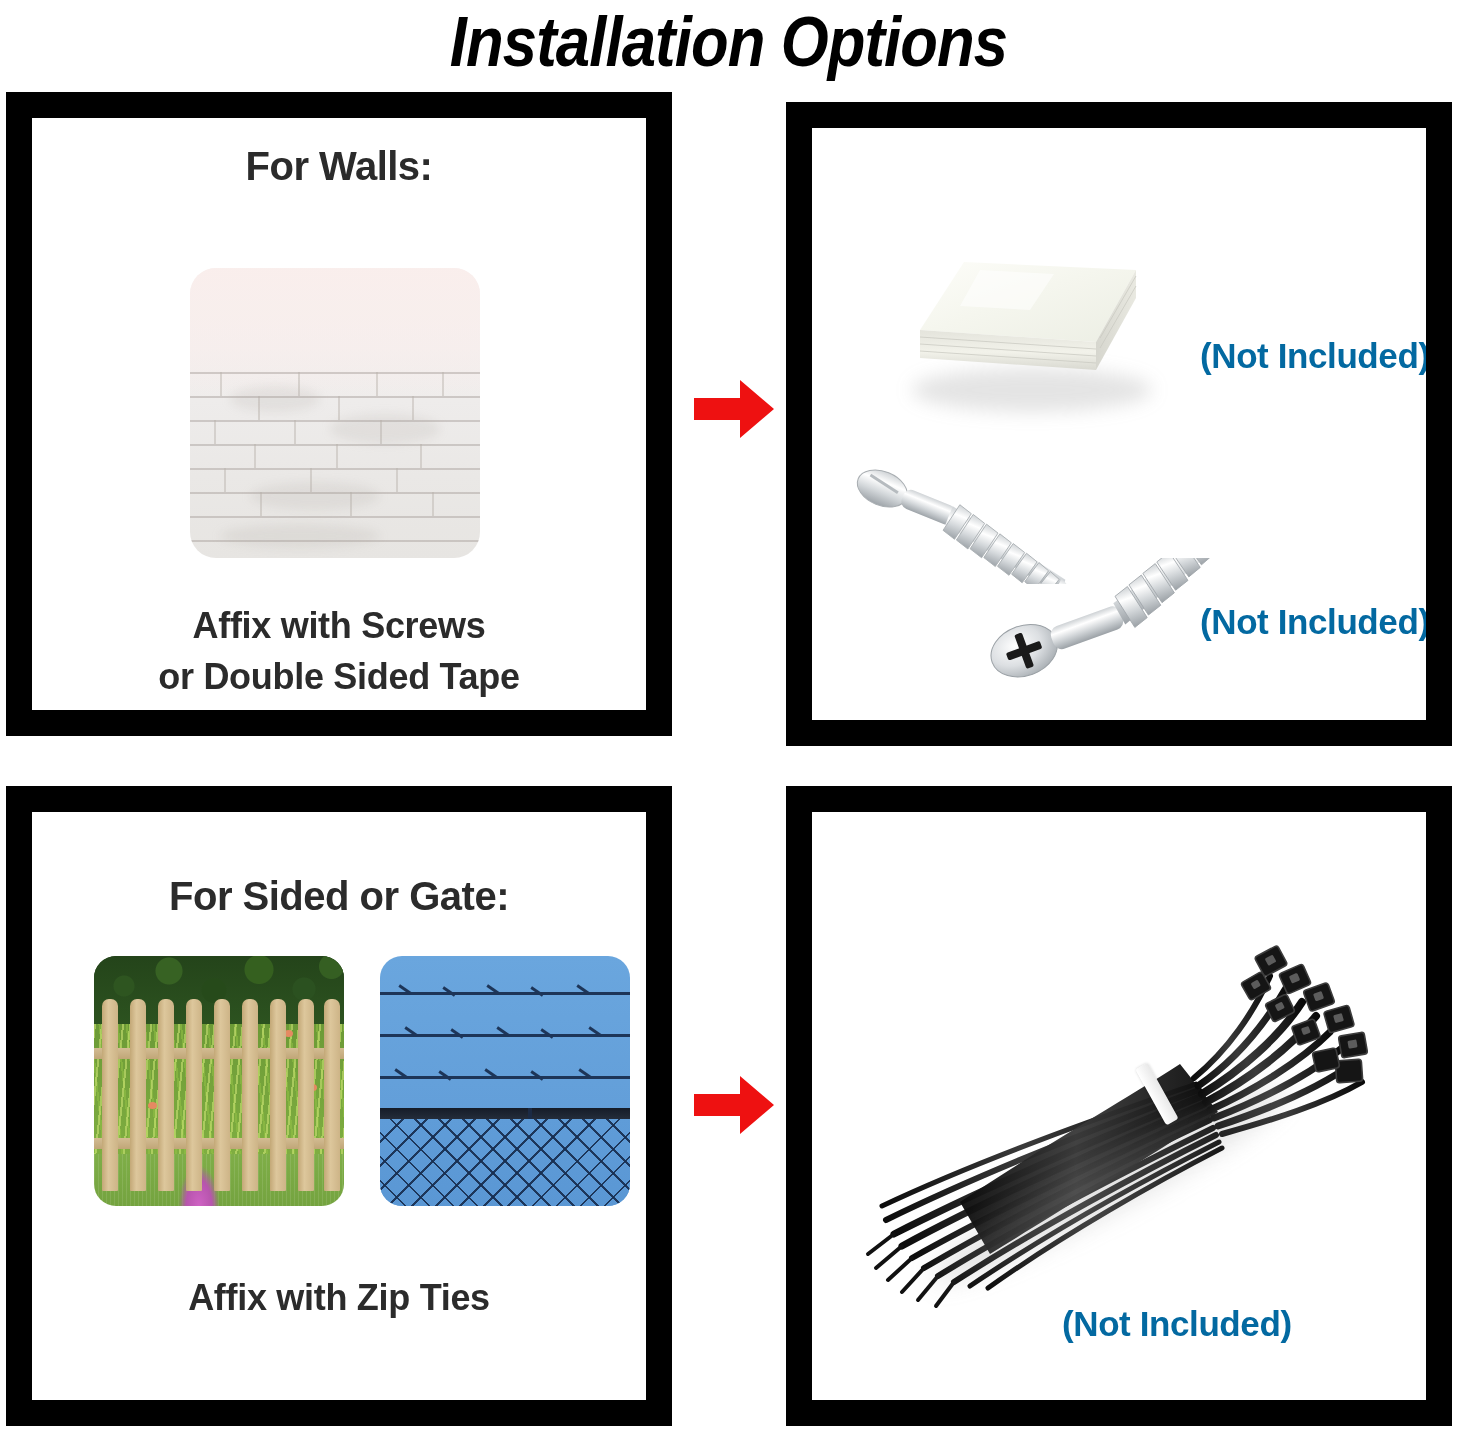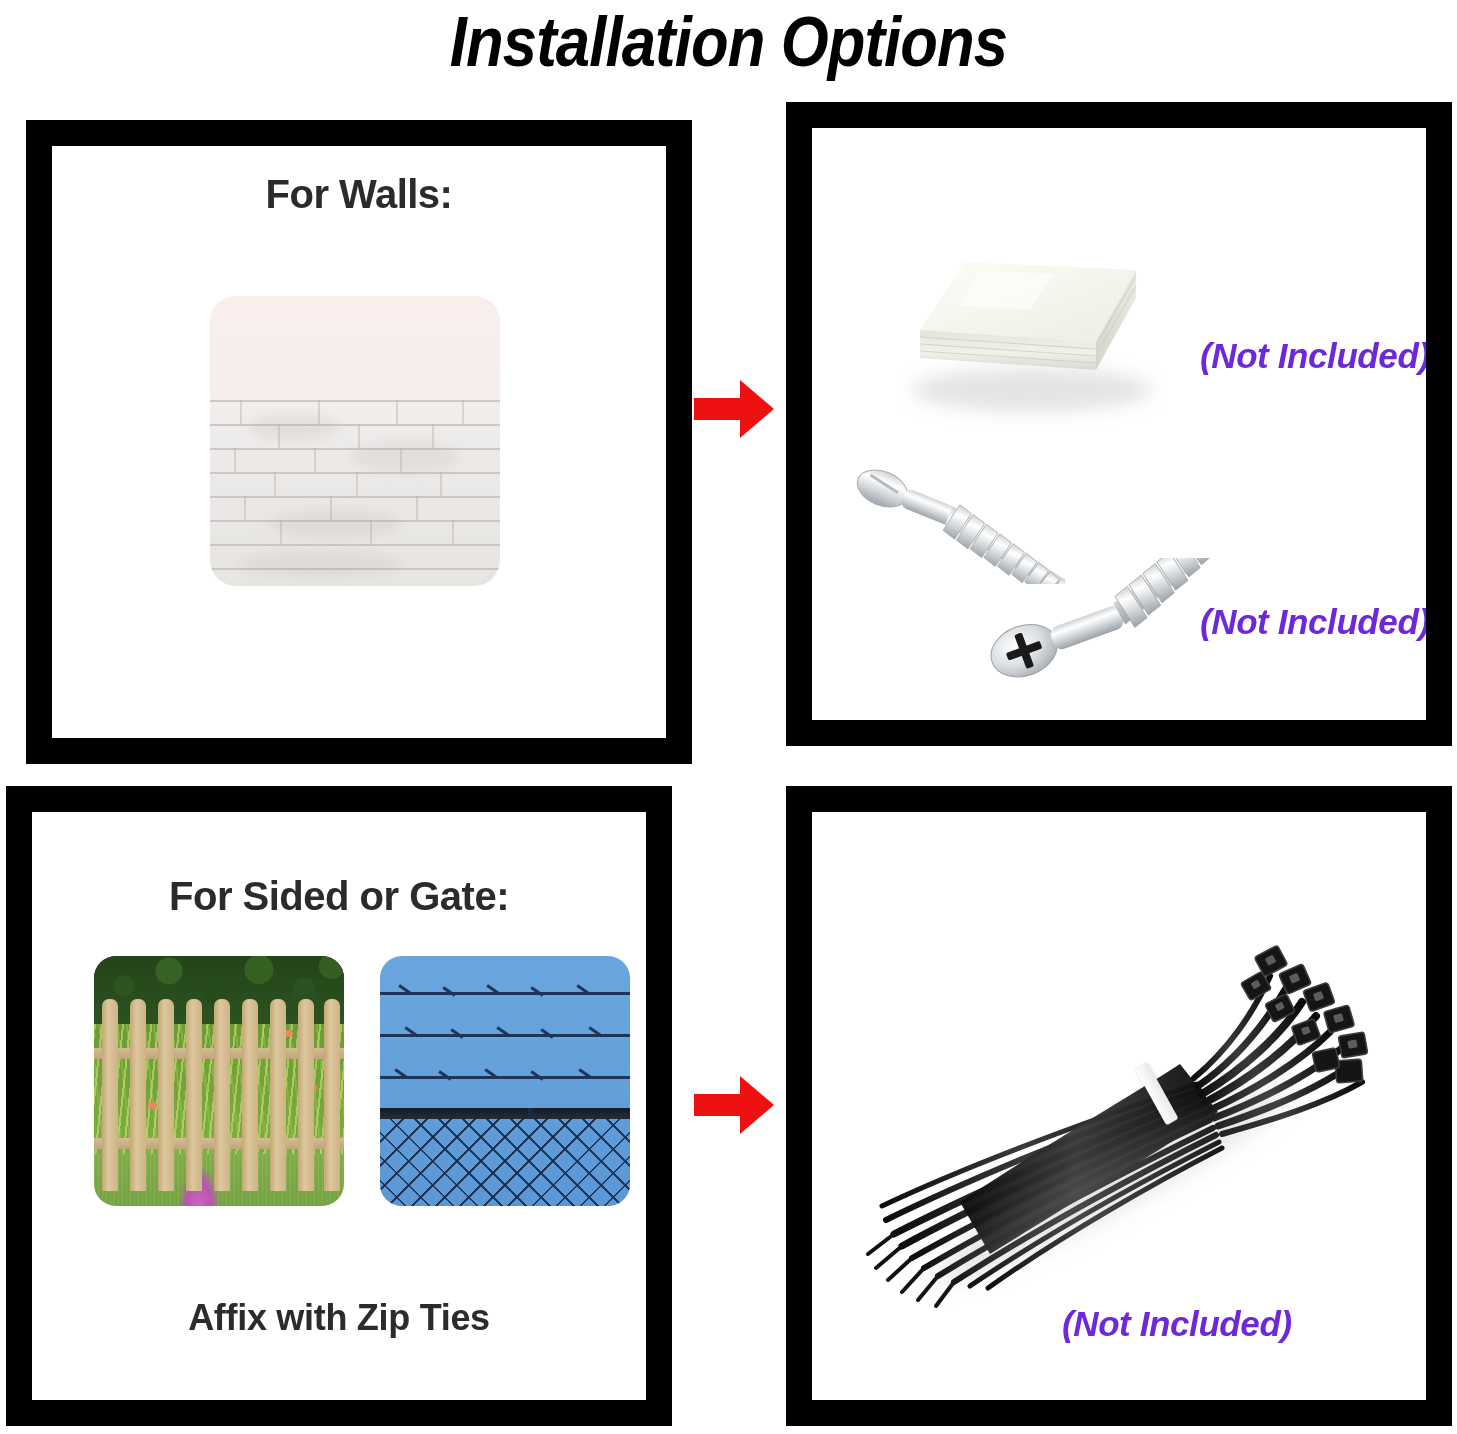--- a/index.html
+++ b/index.html
@@ -39,21 +39,21 @@
     box-sizing: border-box;
     padding: 26px;
   }
   .panel-inner {
     width: 100%;
     height: 100%;
     background: #ffffff;
     position: relative;
     overflow: hidden;
   }
-  #panel-walls      { left: 6px;   top: 120px;  width: 666px; height: 644px; margin-left: 20px; }
+  #panel-walls      { left: 6px;   top: 92px;  width: 666px; height: 644px; }
   #panel-wall-hw    { left: 786px; top: 102px;  width: 666px; height: 644px; }
   #panel-fence      { left: 6px;   top: 786px;  width: 666px; height: 640px; }
   #panel-fence-hw   { left: 786px; top: 786px;  width: 666px; height: 640px; }
 
   
   .panel-heading {
     position: absolute;
     width: 100%;
     text-align: center;
     font-size: 40px;
@@ -68,24 +68,23 @@
     font-size: 36px;
     font-weight: bold;
     color: #2b2b2b;
     letter-spacing: -0.3px;
     line-height: 1.42;
   }
   .not-included {
     position: absolute;
     font-size: 35px;
     font-weight: bold;
-    color: #6d28d9;
+    color: #0369a1;
     letter-spacing: -0.4px;
     white-space: nowrap;
-    font-style: italic;
   }
 
   
   .red-arrow {
     position: absolute;
     width: 84px;
     height: 66px;
   }
   #arrow-walls { left: 692px; top: 376px; }
   #arrow-fence { left: 692px; top: 1072px; }
@@ -264,20 +263,24 @@
       <div class="brickmark" style="left:206px; top:200px; width:2px; height:24px;"></div>
       <div class="brickmark" style="left:70px;  top:224px; width:2px; height:24px;"></div>
       <div class="brickmark" style="left:160px; top:224px; width:2px; height:24px;"></div>
       <div class="brickmark" style="left:242px; top:224px; width:2px; height:24px;"></div>
       <div class="smudge" style="left:40px;  top:118px; width:90px; height:26px;"></div>
       <div class="smudge" style="left:140px; top:146px; width:110px; height:30px;"></div>
       <div class="smudge" style="left:60px;  top:214px; width:130px; height:28px;"></div>
       <div class="smudge" style="left:30px;  top:256px; width:160px; height:24px;"></div>
     </div>
 
+    <div class="caption" style="top:482px;">
+      <div>Affix with Screws</div>
+      <div>or Double Sided Tape</div>
+    </div>
 
   </div>
 </div>
 
 <div class="red-arrow" id="arrow-walls">
   <svg class="svg-fill" viewBox="0 0 84 66" xmlns="http://www.w3.org/2000/svg">
     <path d="M2 22 L48 22 L48 4 L82 33 L48 62 L48 44 L2 44 Z" fill="#ee1111"></path>
   </svg>
 </div>
 
@@ -445,21 +448,21 @@
       <div class="cf-barb" style="left:58px;  top:118px;"></div>
       <div class="cf-barb" style="left:104px; top:116px;"></div>
       <div class="cf-barb" style="left:150px; top:118px;"></div>
       <div class="cf-barb" style="left:198px; top:116px;"></div>
 
       <div class="cf-rail" style="top:152px;"></div>
       <div class="cf-post" style="left:148px; top:152px; height:98px;"></div>
       <div class="cf-mesh" style="top:163px; bottom:0;"></div>
     </div>
 
-    <div class="caption" style="top:480px;">
+    <div class="caption" style="top:460px;">
       <div>Affix with Zip Ties</div>
     </div>
 
   </div>
 </div>
 
 <div class="red-arrow" id="arrow-fence">
   <svg class="svg-fill" viewBox="0 0 84 66" xmlns="http://www.w3.org/2000/svg">
     <path d="M2 22 L48 22 L48 4 L82 33 L48 62 L48 44 L2 44 Z" fill="#ee1111"></path>
   </svg>

